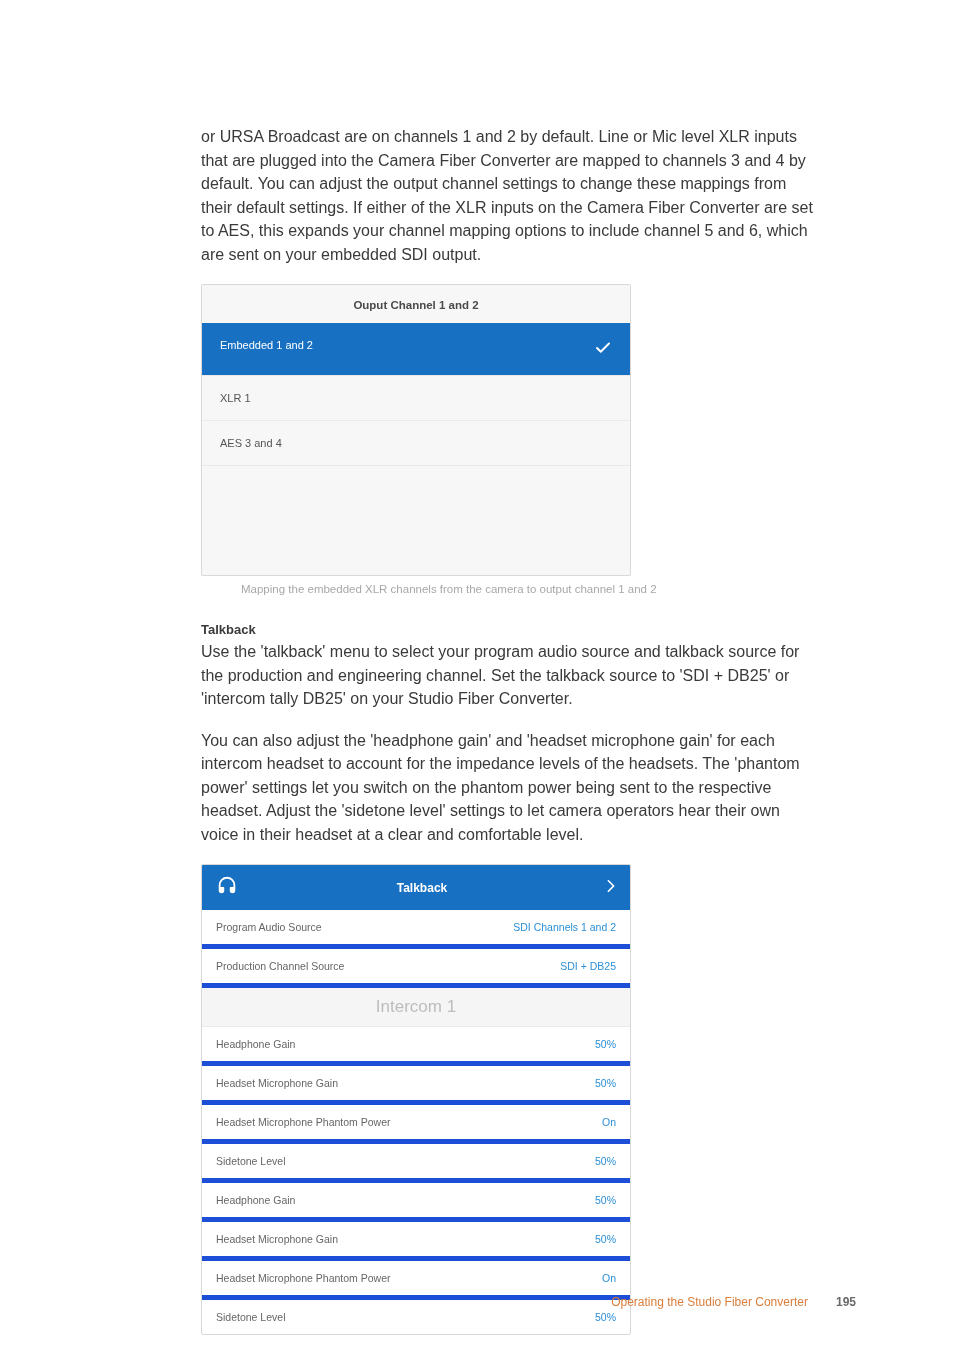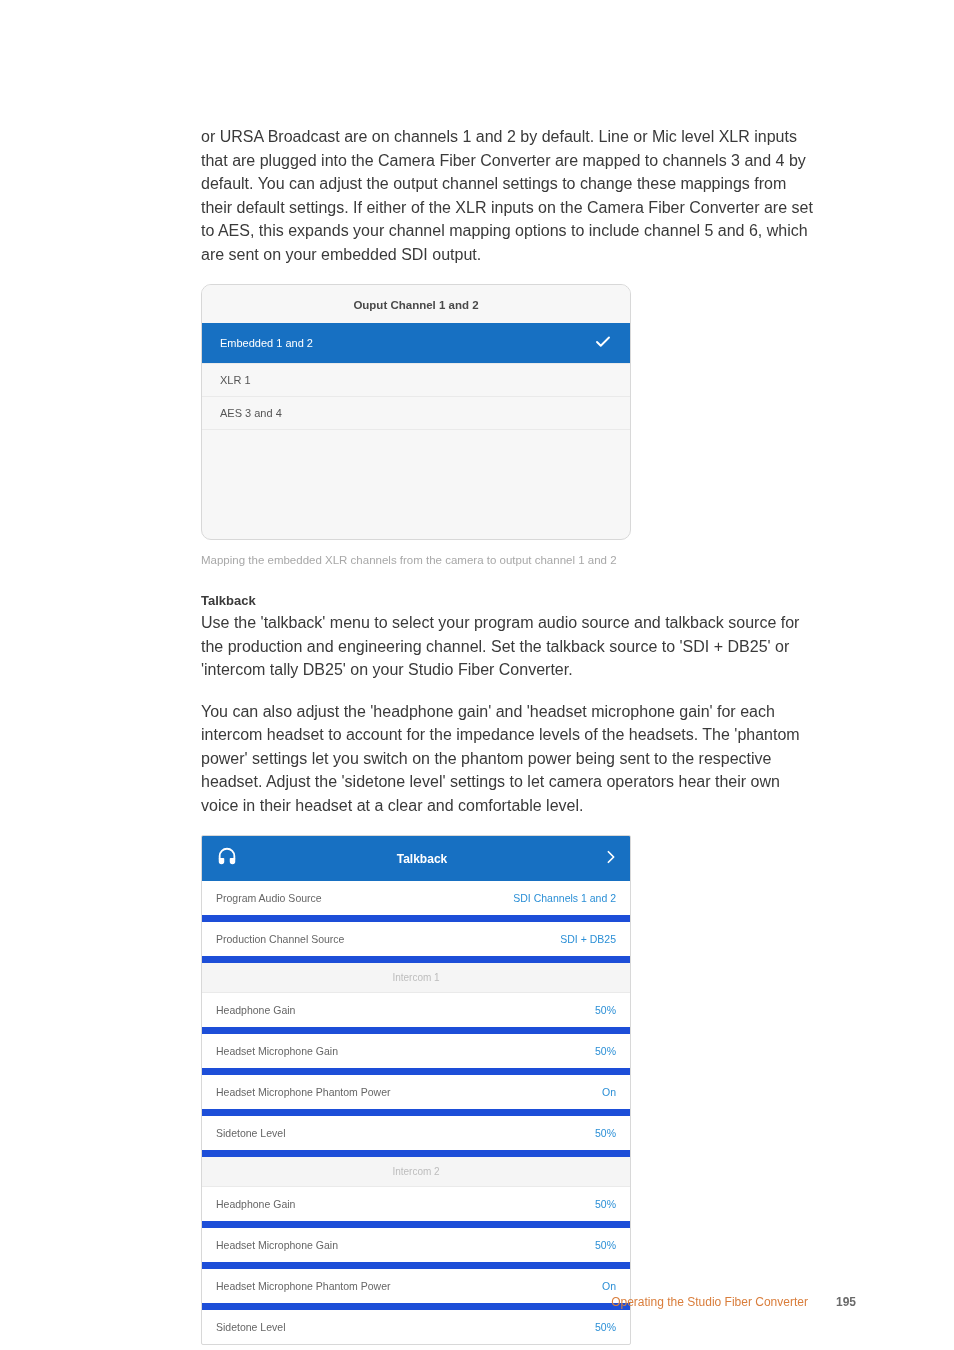--- a/index.html
+++ b/index.html
@@ -19,54 +19,55 @@
   }
   .body-text {
     font-size: 16px;
     line-height: 1.47;
     color: #3a3a3a;
     margin-bottom: 18px;
   }
   .panel {
     width: 430px;
     border: 1px solid #d8d8d8;
-    border-radius: 10px;
+    border-radius: 2px;
     background: #f7f7f7;
-    margin-bottom: 12px;
+    margin-bottom: 5px;
     overflow: hidden;
   }
   .panel-header {
     font-size: 11.5px;
     color: #4a4a4a;
     text-align: center;
     padding: 14px 0 12px;
     background: #f7f7f7;
     font-weight: 600;
   }
   .panel-row {
     font-size: 11px;
-    padding: 10px 18px;
-    display: flex;
-    align-items: center;
+    padding: 16px 18px;
+    display: flex;
+    align-items: flex-start;
     justify-content: space-between;
     border-top: 1px solid #eaeaea;
     color: #555;
   }
   .panel-row.selected {
     background: #1770c2;
     color: #fff;
     border-top: none;
   }
   .check-icon svg { width: 18px; height: 18px; }
   .panel-filler { height: 110px; border-top: 1px solid #eaeaea; }
   .caption {
     font-size: 11.5px;
     color: #a8a8a8;
     line-height: 1.4;
     margin-bottom: 25px;
+    margin-left: 40px;
   }
   .subheading {
     font-size: 13px;
     font-weight: 700;
     color: #3a3a3a;
     margin-bottom: 3px;
   }
   .talkback-panel {
     width: 430px;
     border: 1px solid #d8d8d8;
@@ -87,30 +88,30 @@
   }
   .talkback-header .title { flex: 1; text-align: center; }
   .headphone-icon svg { width: 22px; height: 22px; }
   .right-caret svg { width: 10px; height: 14px; }
   .tb-row {
     display: flex;
     align-items: center;
     justify-content: space-between;
     padding: 11px 14px;
     font-size: 10.5px;
-    border-bottom: 7px solid #1d4ed8;
+    border-bottom: 5px solid #1d4ed8;
   }
   .tb-row:last-child { border-bottom: none; }
   .tb-row .label { color: #666; }
   .tb-row .value-blue { color: #2b8fd6; }
   .tb-subheader {
     background: #f5f5f5;
     color: #bdbdbd;
     text-align: center;
-    font-size: 10px;
+    font-size: 17px;
     padding: 9px 0;
     border-bottom: 1px solid #eaeaea;
   }
   .footer {
     position: absolute;
     bottom: 41px;
     right: 98px;
     display: flex;
     align-items: baseline;
     gap: 28px;
@@ -187,21 +188,20 @@
     </div>
     <div class="tb-row">
       <span class="label">Headset Microphone Phantom Power</span>
       <span class="value-blue">On</span>
     </div>
     <div class="tb-row">
       <span class="label">Sidetone Level</span>
       <span class="value-blue">50%</span>
     </div>
 
-    <div class="tb-subheader">Intercom 2</div>
     <div class="tb-row">
       <span class="label">Headphone Gain</span>
       <span class="value-blue">50%</span>
     </div>
     <div class="tb-row">
       <span class="label">Headset Microphone Gain</span>
       <span class="value-blue">50%</span>
     </div>
     <div class="tb-row">
       <span class="label">Headset Microphone Phantom Power</span>

